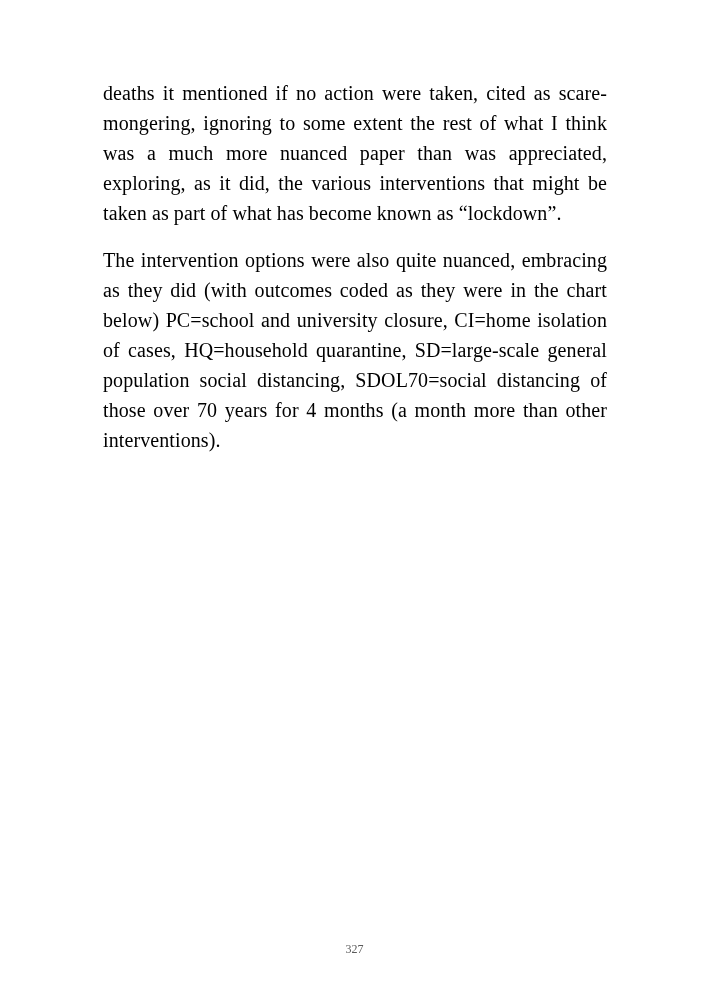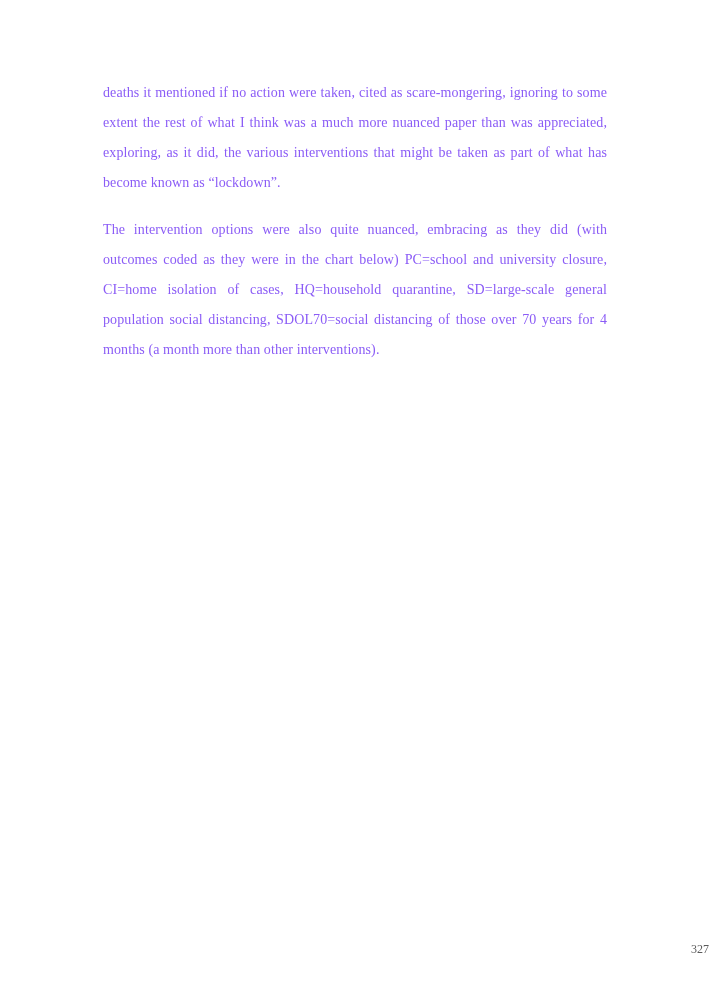--- a/index.html
+++ b/index.html
@@ -16,32 +16,32 @@
     overflow: hidden;
   }
   .text-block {
     position: absolute;
     left: 103px;
     top: 78px;
     width: 504px;
   }
   .text-block p {
     margin: 0 0 17px 0;
-    font-size: 14px;
+    font-size: 20px;
     line-height: 30px;
     text-align: justify;
-    color: #8b5cf6;
+    color: #000000;
     letter-spacing: 0.1px;
   }
   .page-number {
     position: absolute;
     left: 0;
     right: 0;
     bottom: 36px;
-    text-align: right;
+    text-align: center;
     font-size: 12px;
     line-height: 14px;
     color: #5a5a5a;
   }
 </style>
 </head>
 <body>
 
 <div class="page">
   <div class="text-block">

